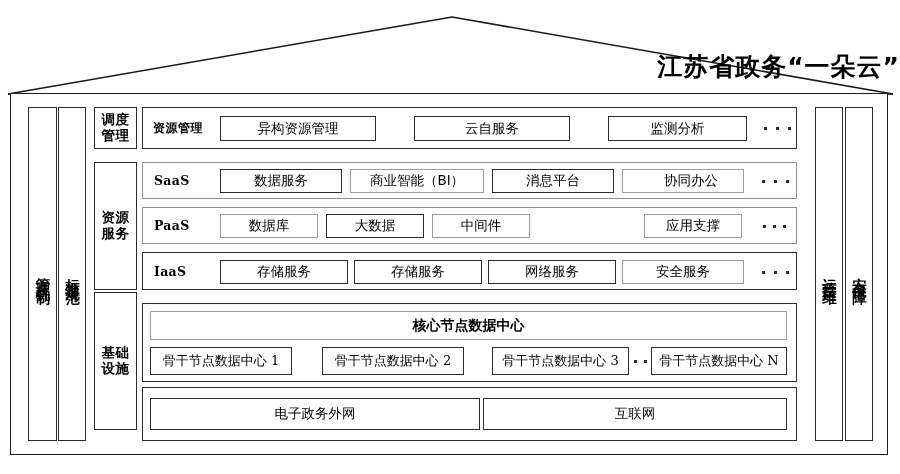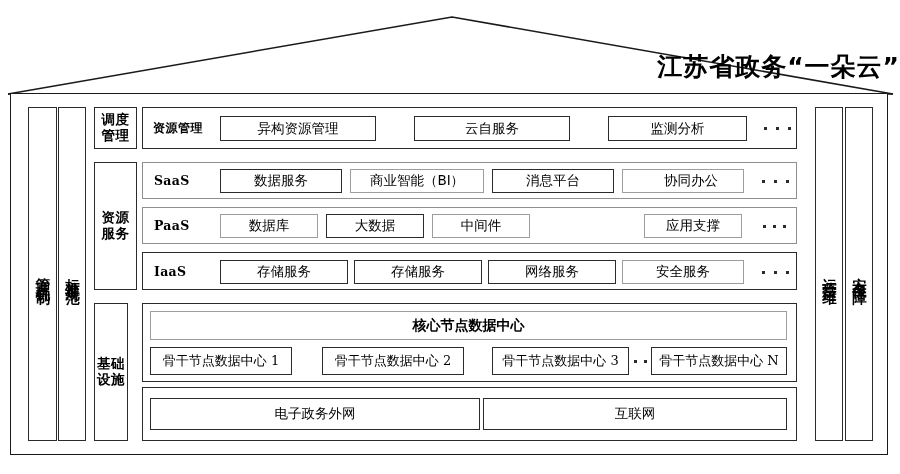--- a/index.html
+++ b/index.html
@@ -268,21 +268,21 @@
       <div class="bx item sans soft" style="left:479px; top:7px; width:122px; height:24px;">
         <span>安全服务</span>
       </div>
       <div class="dots" style="left:611px; top:7px; width:42px; height:24px;">
         <i></i>
           <i></i>
           <i></i>
       </div>
     </div>
 
-    <div class="bx seclabel" style="left:83px; top:209px; width:34px; height:138px;">
+    <div class="bx seclabel" style="left:83px; top:198px; width:43px; height:138px;">
       <div>
         <span>基础设施</span>
       </div>
     </div>
 
     <div class="rowbox dark" style="left:131px; top:209px; width:655px; height:79px;">
       <div class="bx hdr soft" style="left:7px; top:7px; width:637px; height:29px;">
         <span>核心节点数据中心</span>
       </div>
       <div class="bx bb" style="left:7px; top:43px; width:142px; height:28px;">

